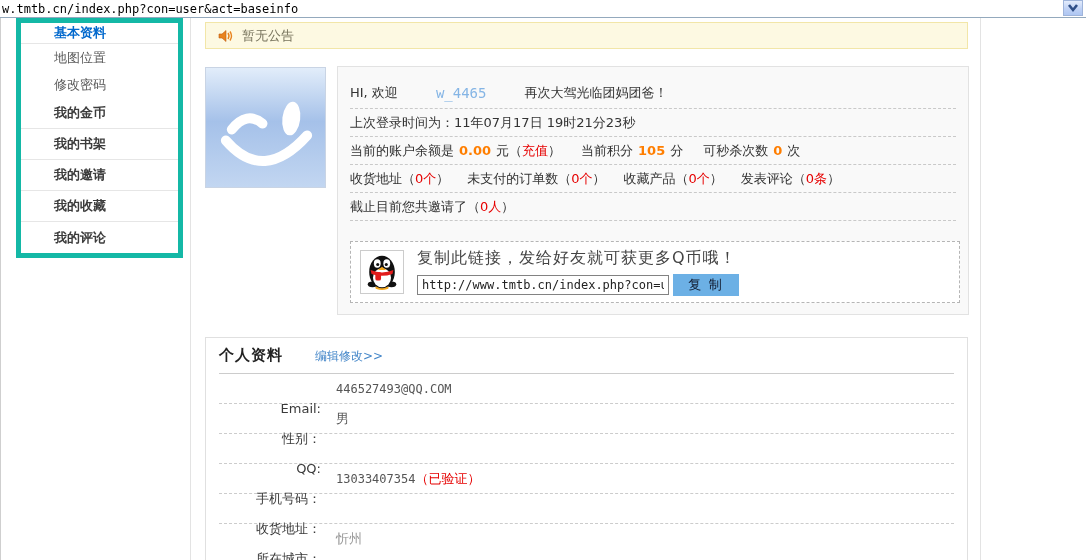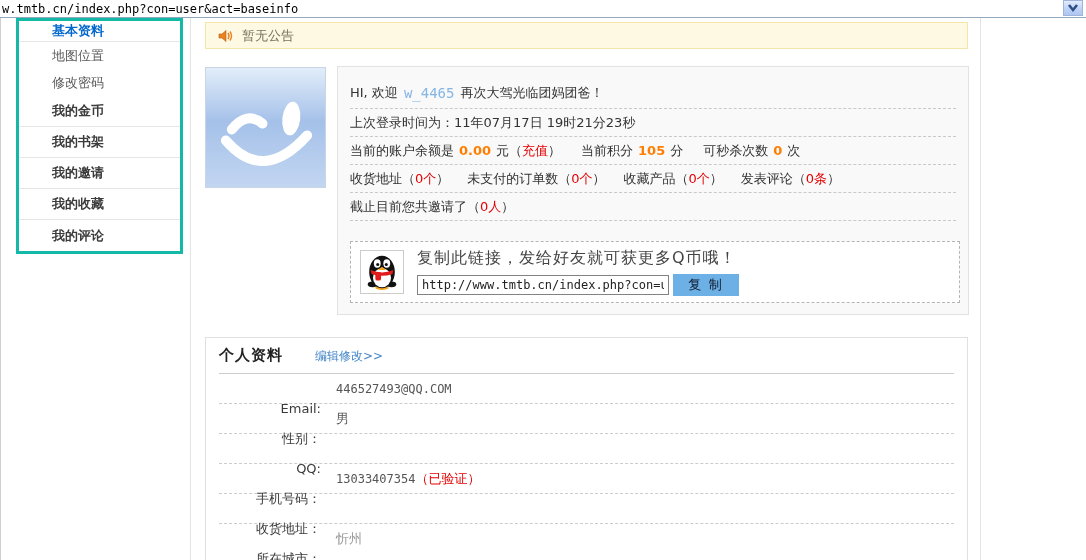--- a/index.html
+++ b/index.html
@@ -16,21 +16,21 @@
     font-family:"DejaVu Sans Mono","Liberation Mono",monospace; background:transparent; }
   .addr-drop { position:absolute; right:3px; top:0; width:20px; height:16px;
     background:linear-gradient(180deg,#e3ecfc 0%,#c0d2f5 55%,#aec6f2 100%);
     border:1px solid #9fb4da; display:flex; align-items:center; justify-content:center; cursor:pointer; }
   .page-edge-left { position:absolute; left:0; top:18px; bottom:0; width:1px; background:#cfcfcf; }
   .container-line-l { position:absolute; left:190px; top:18px; bottom:0; width:1px; background:#e3e3e3; }
   .container-line-r { position:absolute; left:980px; top:18px; bottom:0; width:1px; background:#e3e3e3; }
 
   
   .sidebar { position:absolute; left:16px; top:18px; width:167px;
-    background:#fff; border:3px solid #14b8a6; }
+    background:#fff; border:5px solid #14b8a6; }
   .sb-item { position:relative; padding-left:33px; display:flex; align-items:center; cursor:pointer; }
   .sb-item.active { height:21px; font-weight:bold; color:#0168cd; border-bottom:1px solid #e6e6e6; }
   .sb-item.sub { height:28px; color:#5a5a5a; }
   .sb-item.sub2 { height:26px; }
   .sb-item.section { height:31px; font-weight:bold; color:#3c3c3c; border-bottom:1px solid #e6e6e6; }
   .sb-item.section:last-child { border-bottom:none; }
 
   
   .notice { position:absolute; left:205px; top:22px; width:763px; height:27px;
     background:#fdf9e2; border:1px solid #f2e6a8; display:flex; align-items:center;
@@ -39,21 +39,21 @@
 
   
   .avatar { position:absolute; left:205px; top:67px; width:121px; height:121px;
     border:1px solid #c9d4e4; background:#fff; }
 
   
   .info-panel { position:absolute; left:337px; top:66px; width:632px; height:249px;
     background:#f9f9f9; border:1px solid #e2e2e2; }
   .info-inner { margin:0 12px; }
   .i-row { border-bottom:1px dashed #c9c9c9; display:flex; align-items:center; }
-  .i-row.first { height:42px; padding-top:10px; }
+  .i-row.first { height:42px; padding-top:10px;gap:32px; }
   .i-row.r { height:28px; }
   .link-user { color:#85b5e5; margin:0 6px; font-size:14px; cursor:pointer;
     font-family:"DejaVu Sans Mono","Liberation Mono",monospace; }
   .num-orange { color:#ff7e00; font-weight:bold; margin:0 5px; }
   .red { color:#e60000; }
   .link-red { color:#e60000; cursor:pointer; }
   .seg { margin-left:20px; }
   .order-item { margin-right:18px; white-space:nowrap; }
 
   

